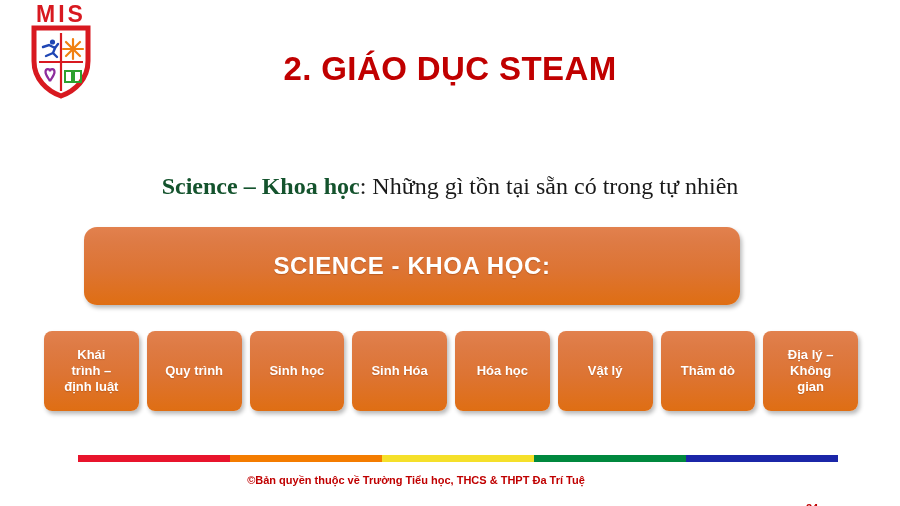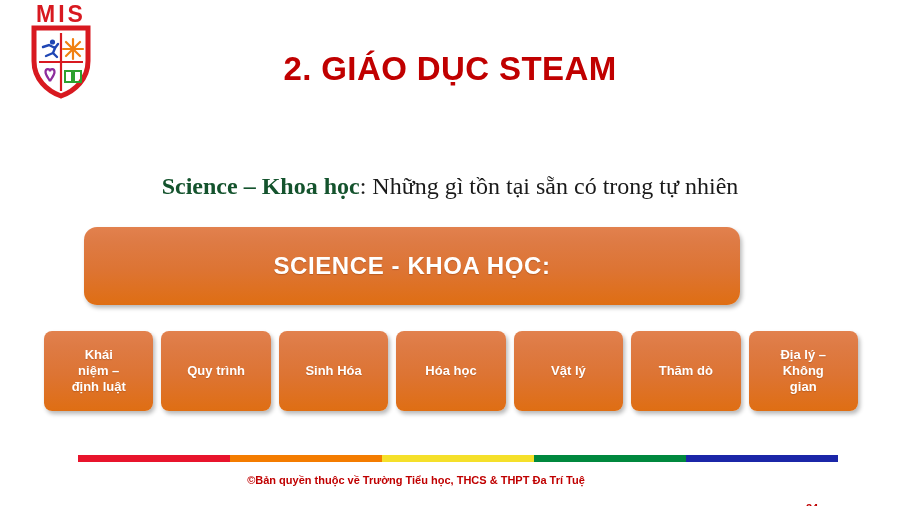--- a/index.html
+++ b/index.html
@@ -218,25 +218,28 @@
     <span class="hl">Science – Khoa học</span><span>: Những gì tồn tại sẵn có trong tự nhiên</span>
   </div>
 
   <div class="banner">
     <span class="banner-label">SCIENCE - KHOA HỌC:</span>
   </div>
 
   <div class="box-row">
     <div class="box">
         <span class="box-label">Khái
-niệm –
+trình –
 định luật</span>
       </div>
     <div class="box">
         <span class="box-label">Quy trình</span>
+      </div>
+    <div class="box">
+        <span class="box-label">Sinh học</span>
       </div>
     <div class="box">
         <span class="box-label">Sinh Hóa</span>
       </div>
     <div class="box">
         <span class="box-label">Hóa học</span>
       </div>
     <div class="box">
         <span class="box-label">Vật lý</span>
       </div>

